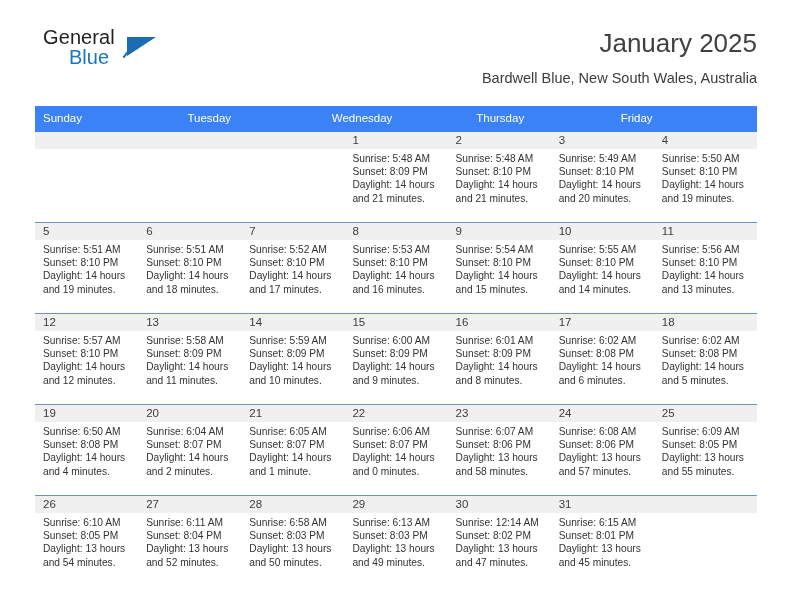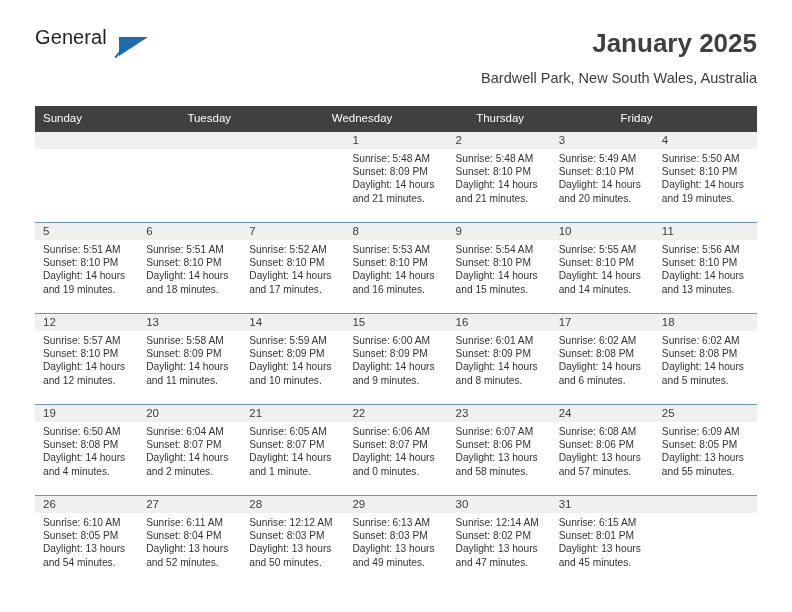--- a/index.html
+++ b/index.html
@@ -9,21 +9,21 @@
     font-family: "Liberation Sans", sans-serif;
     overflow: hidden;
   }
   .page { position: relative; width: 792px; height: 612px; padding: 0 35px; }
 
   
   .top {
     display: flex; align-items: flex-start; justify-content: space-between;
     padding-top: 26px;
   }
-  .logo { position: relative; width: 130px; height: 48px; }
+  .logo { position: relative; width: 130px; height: 48px; margin-left: 8px; }
   .logo-general {
     font-size: 20px; color: #231f20; letter-spacing: .1px;
     line-height: 22px; display: block;
   }
   .logo-blue {
     font-size: 20px; color: #1b75bc; line-height: 22px;
     display: block; margin-left: 26px; margin-top: -2px;
   }
   .logo-tri {
     position: absolute; left: 84px; top: 11px;
@@ -31,31 +31,31 @@
     border-left: 29px solid #1b6cb0;
     border-bottom: 19px solid transparent;
   }
   .logo-slash {
     position: absolute; left: 78px; top: 26px;
     width: 12px; height: 2px; background: #1b6cb0;
     transform: rotate(-52deg);
   }
   .titles { text-align: right; padding-top: 2px; }
   .cal-title {
-    font-size: 26px; color: #404040; font-weight: bold;
+    font-size: 26px; color: #404040; font-weight: normal;
     line-height: 30px; white-space: nowrap;
   }
   .cal-sub {
     font-size: 14.5px; color: #3c3c3c; margin-top: 12px;
     white-space: nowrap;
   }
 
   
   .calendar { margin-top: 20px; width: 722px; }
-  .dow-row { display: flex; background: #404040; justify-content: flex-end; }
+  .dow-row { display: flex; background: #3b82f6; }
   .dow {
     flex: 1 1 0; color: #ffffff; font-size: 11.5px;
     padding: 6px 0 7px 8px; line-height: 13px;
   }
 
   .week { display: flex; border-top: 1.5px solid #6f93ba; }
   .week:first-of-type { border-top: none; }
   .cell {
     flex: 1 1 0; width: 103.14px; min-width: 0;
     height: 90px; background: #ffffff; position: relative;
@@ -77,25 +77,26 @@
 <body>
 
 <div class="page">
 
   <div class="top">
 
     <div class="logo">
       <span class="logo-general">General</span>
       <span class="logo-tri"></span>
       <span class="logo-slash"></span>
+      <span class="logo-blue">Blue</span>
     </div>
 
     <div class="titles">
       <h1 class="cal-title">January 2025</h1>
-      <div class="cal-sub">Bardwell Park, New South Wales, Australia</div>
+      <div class="cal-sub">Bardwell Blue, New South Wales, Australia</div>
     </div>
 
   </div>
 
   <div class="calendar">
     <div class="dow-row" id="dow-row">
         <div class="dow">Sunday</div>
         <div class="dow">Tuesday</div>
         <div class="dow">Wednesday</div>
         <div class="dow">Thursday</div>
@@ -421,21 +422,21 @@
               <div class="line">Sunset: 8:04 PM</div>
               <div class="line">Daylight: 13 hours</div>
               <div class="line">and 52 minutes.</div>
             </div>
           </div>
           <div class="cell">
             <div class="daynum-band">
               <span class="daynum">28</span>
             </div>
             <div class="cell-body">
-              <div class="line">Sunrise: 12:12 AM</div>
+              <div class="line">Sunrise: 6:58 AM</div>
               <div class="line">Sunset: 8:03 PM</div>
               <div class="line">Daylight: 13 hours</div>
               <div class="line">and 50 minutes.</div>
             </div>
           </div>
           <div class="cell">
             <div class="daynum-band">
               <span class="daynum">29</span>
             </div>
             <div class="cell-body">

